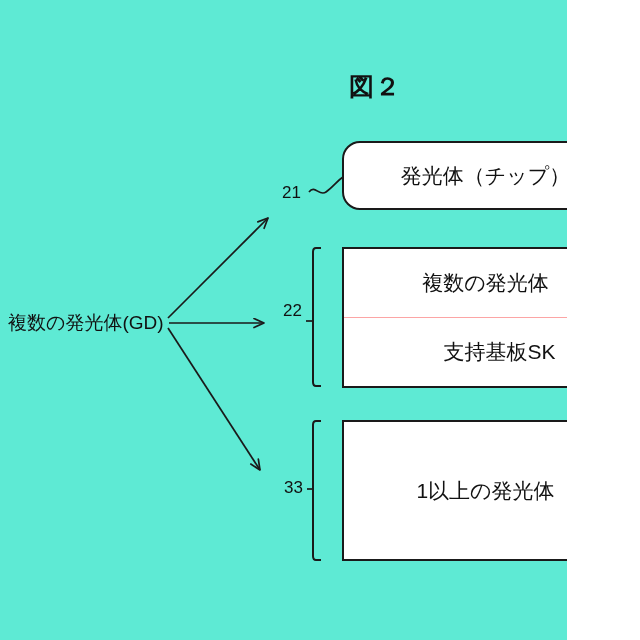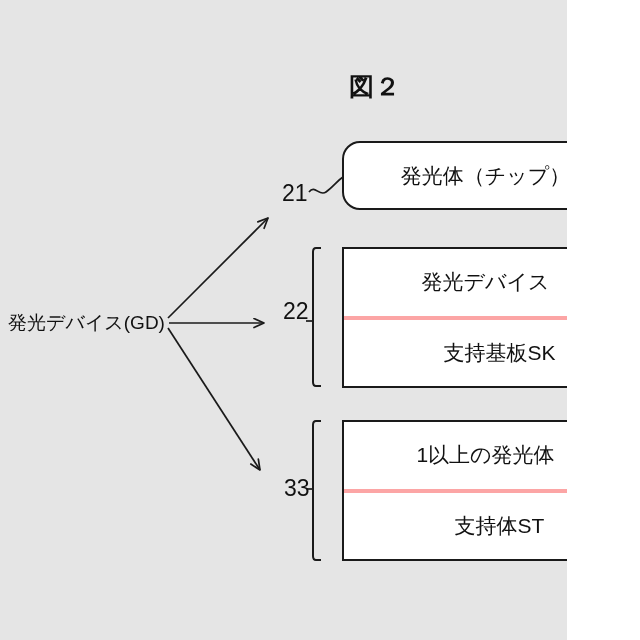--- a/index.html
+++ b/index.html
@@ -4,21 +4,21 @@
 <style>
   html, body {
     margin: 0;
     padding: 0;
     background: #ffffff;
   }
   .canvas {
     position: relative;
     width: 567px;
     height: 640px;
-    background: #e5e5e5;
+    background: #5eead4;
     font-family: "Liberation Sans", "DejaVu Sans", sans-serif;
     color: #111111;
     overflow: hidden;
   }
   .fig-title {
     position: absolute;
     left: 330px;
     top: 70px;
     width: 90px;
     text-align: center;
@@ -31,21 +31,21 @@
     position: absolute;
     left: 8px;
     top: 311px;
     height: 24px;
     line-height: 24px;
     font-size: 19px;
     white-space: nowrap;
   }
   .ref-num {
     position: absolute;
-    font-size: 23px;
+    font-size: 17px;
     line-height: 22px;
     white-space: nowrap;
     text-align: center;
   }
   #ref-21 { left: 282px; top: 182px; }
   #ref-22 { left: 283px; top: 300px; }
   #ref-23 { left: 284px; top: 477px; }
 
   .node-box {
     position: absolute;
@@ -63,41 +63,41 @@
 
   .node-cell {
     flex: 1;
     display: flex;
     align-items: center;
     justify-content: center;
     font-size: 21px;
     white-space: nowrap;
   }
   .node-cell + .node-cell {
-    border-top: 4px solid #fca5a5;
+    border-top: 1px solid #fca5a5;
     padding-left: 28px;
   }
 
   .overlay-svg {
     position: absolute;
     left: 0;
     top: 0;
     width: 640px;
     height: 640px;
     pointer-events: none;
   }
 </style>
 </head>
 <body>
 
 <div class="canvas">
 
   <div class="fig-title">図２</div>
 
-  <div class="root-label">発光デバイス(GD)</div>
+  <div class="root-label">複数の発光体(GD)</div>
 
   <svg class="overlay-svg" viewBox="0 0 640 640" xmlns="http://www.w3.org/2000/svg">
     <defs>
       <marker id="openArrow" markerWidth="14" markerHeight="12" refX="11" refY="5.5" orient="auto" markerUnits="userSpaceOnUse">
         <path d="M1,1 L11,5.5 L1,10" fill="none" stroke="#1a1a1a" stroke-width="1.7" stroke-linecap="round" stroke-linejoin="round"></path>
       </marker>
     </defs>
 
     <path d="M168,318 L268,218" fill="none" stroke="#1a1a1a" stroke-width="1.7" marker-end="url(#openArrow)"></path>
     <path d="M169,323 L264,323" fill="none" stroke="#1a1a1a" stroke-width="1.7" marker-end="url(#openArrow)"></path>
@@ -114,22 +114,21 @@
 
   <div class="ref-num" id="ref-21">21</div>
   <div class="ref-num" id="ref-22">22</div>
   <div class="ref-num" id="ref-23">33</div>
 
   <div class="node-box" id="box-21">
     <div class="node-cell">発光体（チップ）</div>
   </div>
 
   <div class="node-box" id="box-22">
-    <div class="node-cell">発光デバイス</div>
+    <div class="node-cell">複数の発光体</div>
     <div class="node-cell">支持基板SK</div>
   </div>
 
   <div class="node-box" id="box-23">
     <div class="node-cell">1以上の発光体</div>
-    <div class="node-cell">支持体ST</div>
   </div>
 
 </div>
 
 </body></html>

